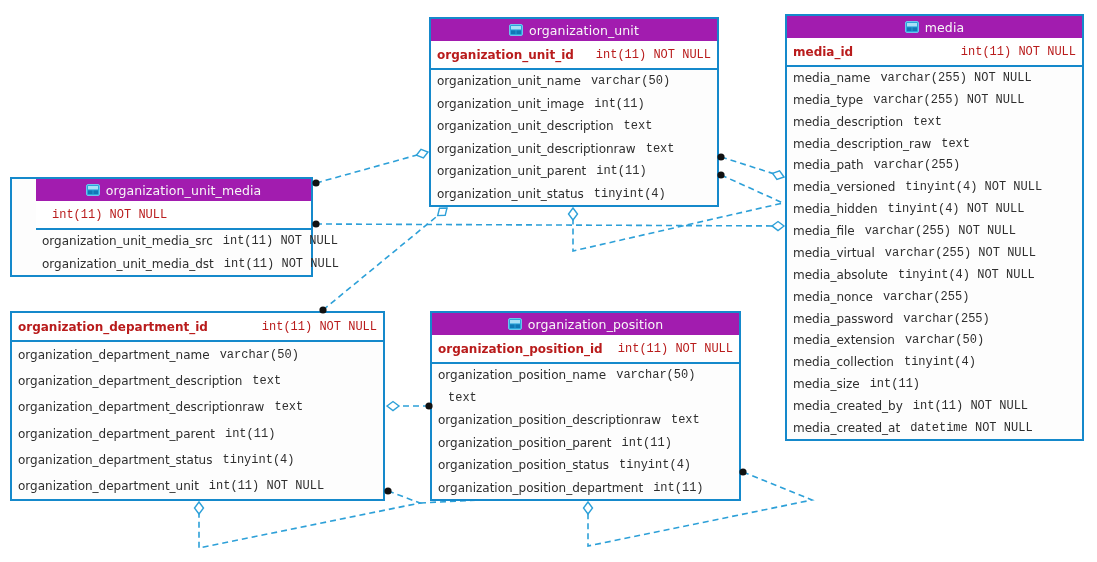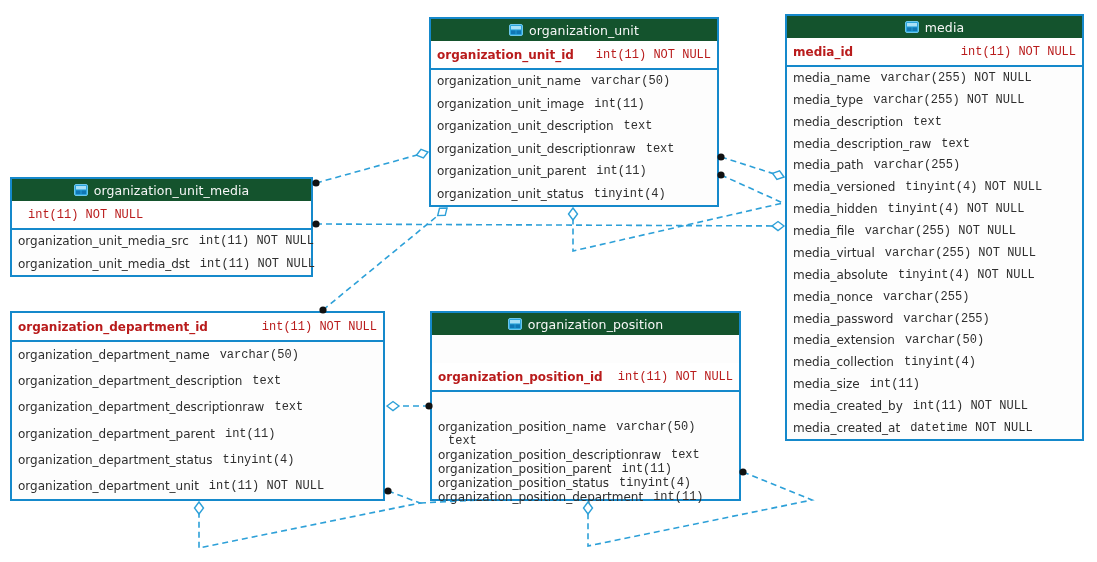--- a/index.html
+++ b/index.html
@@ -3,21 +3,21 @@
 <meta charset="utf-8">
 <style>
   html,body{margin:0;padding:0;background:#ffffff;}
   #stage{position:relative;width:1097px;height:562px;background:#ffffff;overflow:hidden;
          font-family:"DejaVu Sans","Liberation Sans",sans-serif;}
   svg.layer{position:absolute;left:0;top:0;}
   #edge-layer{z-index:0;}
   #marker-layer{z-index:3;pointer-events:none;}
   .db-table{position:absolute;z-index:2;display:flex;flex-direction:column;
             border:2px solid #1589cb;background:#fdfdfd;box-sizing:border-box;}
-  .tbl-header{height:22px;flex:0 0 22px;background:#14532d;color:#f7f7f7;
+  .tbl-header{height:22px;flex:0 0 22px;background:#a21caf;color:#f7f7f7;
               display:flex;align-items:center;justify-content:center;gap:6px;
               font-size:12.5px;letter-spacing:.1px;}
   .tbl-pk{flex:0 0 27px;display:flex;align-items:center;justify-content:space-between;
           padding:0 6px;border-bottom:2px solid #1589cb;background:#ffffff;
           font-size:12px;color:#b91c1c;}
   .tbl-pk .col-name{font-weight:bold;}
   .tbl-body{flex:1 1 auto;display:flex;flex-direction:column;}
   .tbl-row{flex:1 1 auto;display:flex;align-items:center;
            padding:0 6px;font-size:12px;color:#2e2e2e;white-space:nowrap;}
   .col-name{text-align:left;}
@@ -159,21 +159,21 @@
         <div class="tbl-row">
           <span class="col-name">media_created_by</span>
           <span class="col-type">int(11) NOT NULL</span>
         </div>
         <div class="tbl-row">
           <span class="col-name">media_created_at</span>
           <span class="col-type">datetime NOT NULL</span>
         </div>
       </div>
     </div>
-    <div class="db-table" style="left: 10px; top: 177px; width: 303px; height: 100px;">
+    <div class="db-table" style="left: 10px; top: 177px; width: 303px; height: 100px; padding-left: 24px;">
       <div class="tbl-header">
         <svg width="14" height="12" viewBox="0 0 14 12">
           <rect x="0.5" y="0.5" width="13" height="11" rx="1.5" fill="#2aa4dc" stroke="#6cc6ec" stroke-width="1"></rect>
           <rect x="2" y="2" width="10" height="3.4" fill="#a8e0f7"></rect>
           <rect x="2" y="6.4" width="4.6" height="3.6" fill="#1177b5"></rect>
           <rect x="7.4" y="6.4" width="4.6" height="3.6" fill="#1177b5"></rect>
         </svg>
         <span>organization_unit_media</span>
       </div>
       <div class="tbl-pk">
@@ -215,21 +215,21 @@
         <div class="tbl-row">
           <span class="col-name">organization_department_status</span>
           <span class="col-type">tinyint(4)</span>
         </div>
         <div class="tbl-row">
           <span class="col-name">organization_department_unit</span>
           <span class="col-type">int(11) NOT NULL</span>
         </div>
       </div>
     </div>
-    <div class="db-table" style="left: 430px; top: 311px; width: 311px; height: 190px; gap: 28px;">
+    <div class="db-table" style="left: 430px; top: 311px; width: 311px; height: 190px;">
       <div class="tbl-header">
         <svg width="14" height="12" viewBox="0 0 14 12">
           <rect x="0.5" y="0.5" width="13" height="11" rx="1.5" fill="#2aa4dc" stroke="#6cc6ec" stroke-width="1"></rect>
           <rect x="2" y="2" width="10" height="3.4" fill="#a8e0f7"></rect>
           <rect x="2" y="6.4" width="4.6" height="3.6" fill="#1177b5"></rect>
           <rect x="7.4" y="6.4" width="4.6" height="3.6" fill="#1177b5"></rect>
         </svg>
         <span>organization_position</span>
       </div>
       <div class="tbl-pk">

